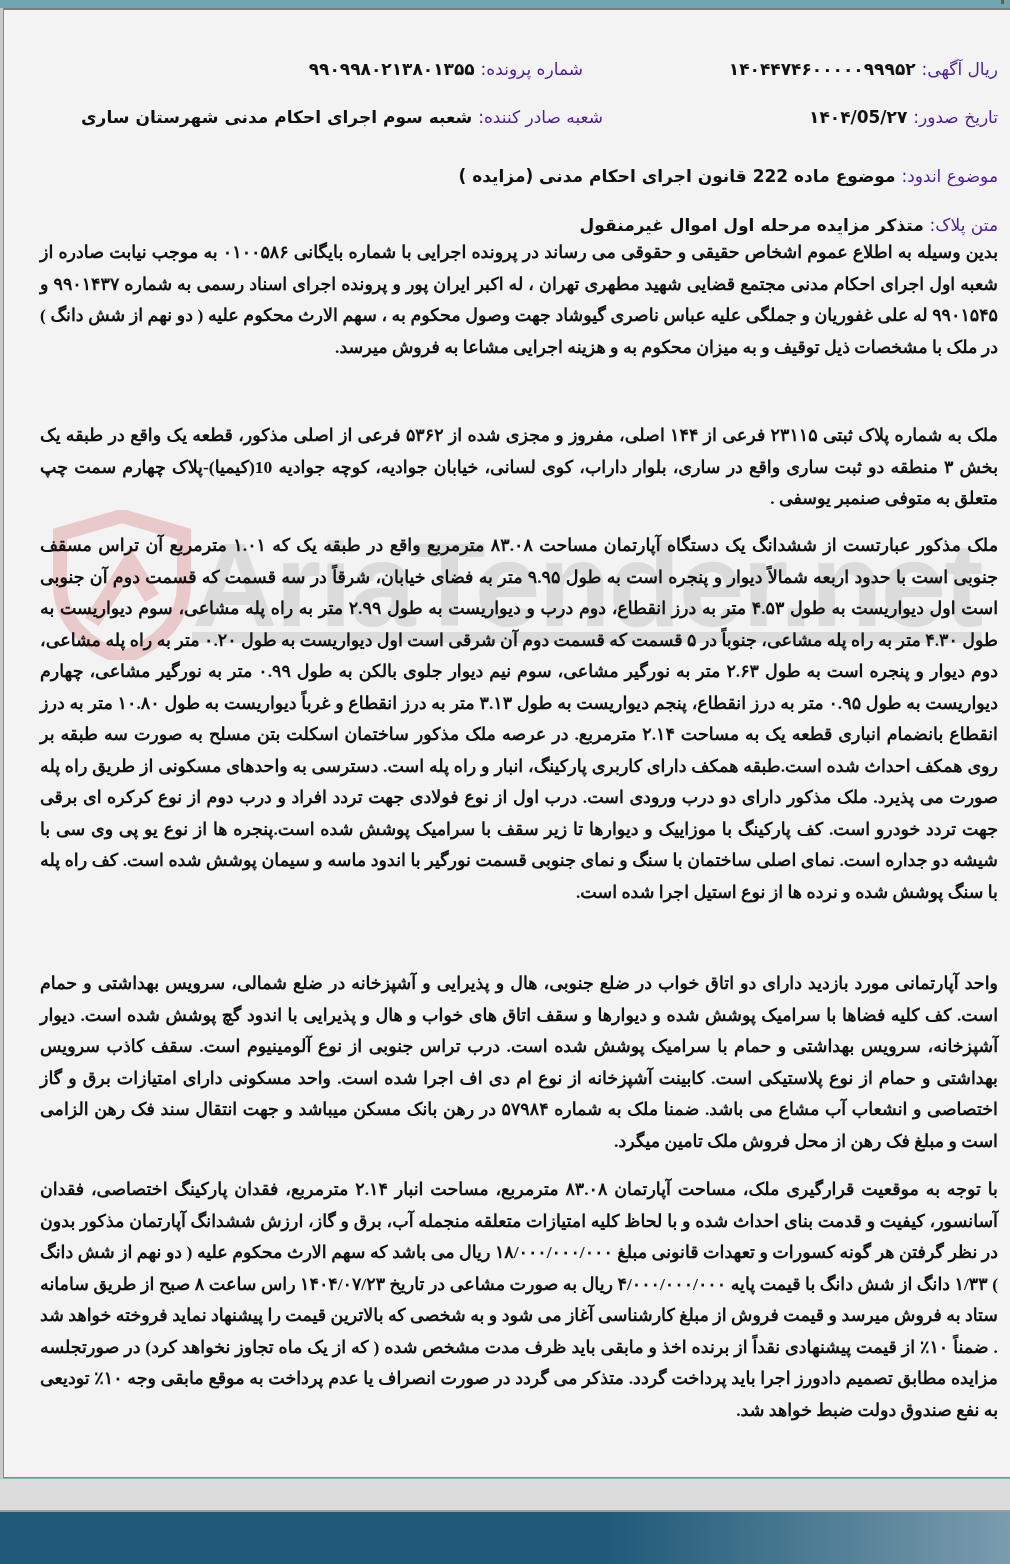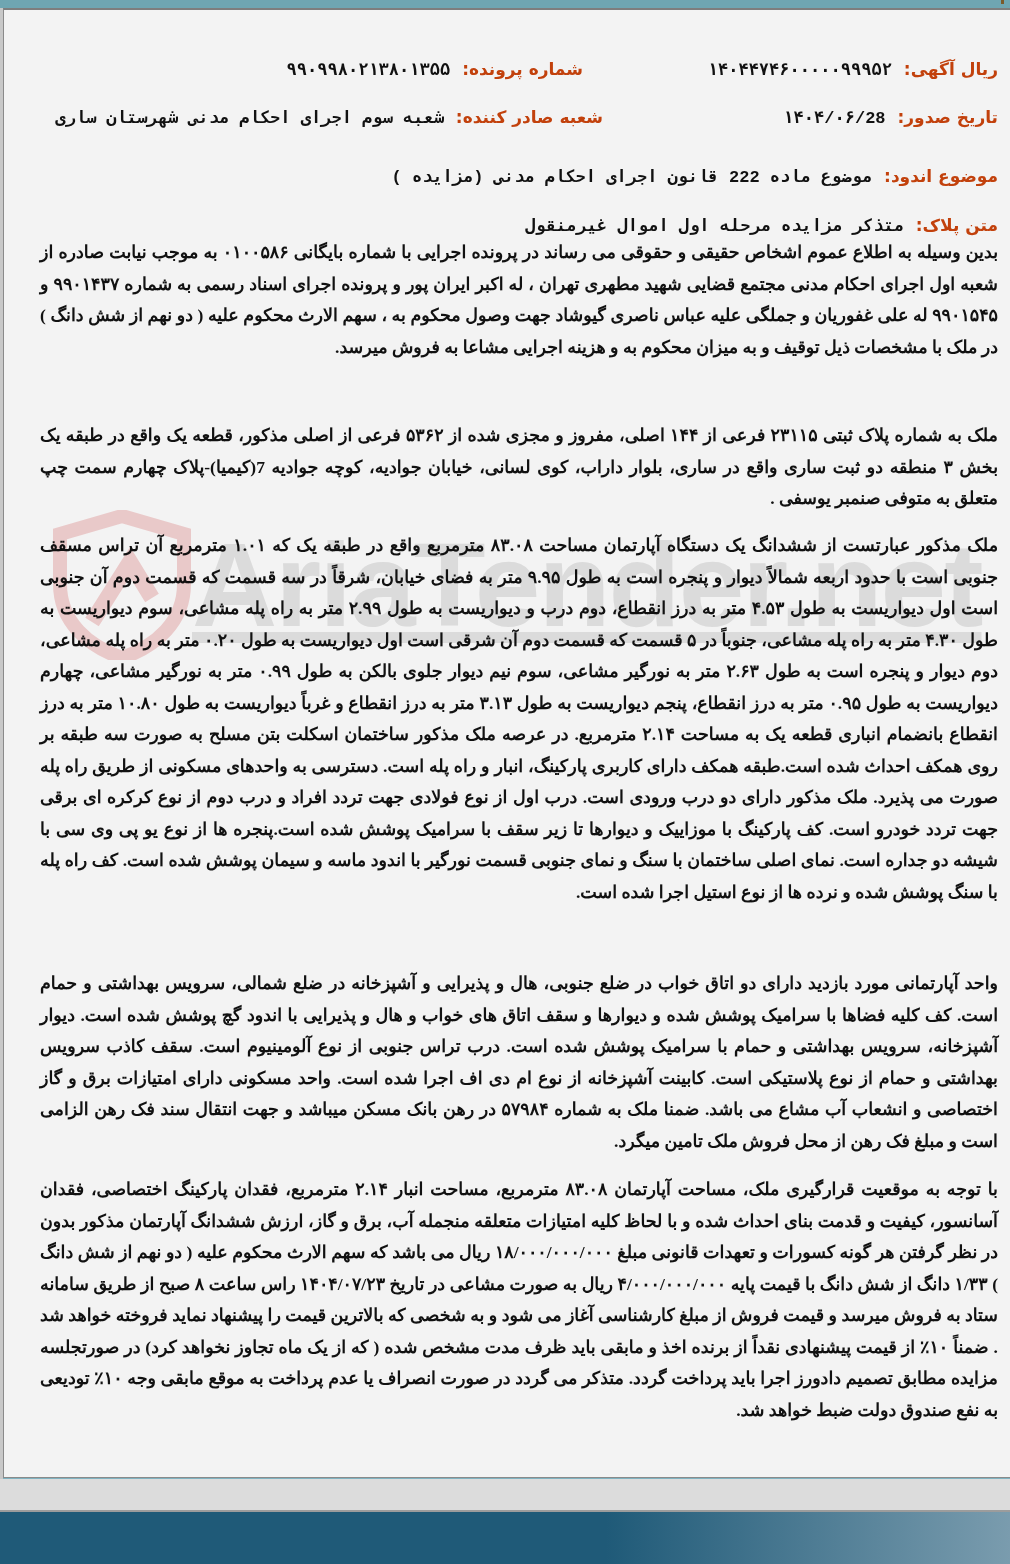--- a/index.html
+++ b/index.html
@@ -67,28 +67,26 @@
     .meta-row {
       position: absolute;
       right: 0;
       height: 30px;
       line-height: 30px;
       white-space: nowrap;
       font-size: 17px;
       font-weight: bold;
     }
     .lbl {
-      color: #c2410c;
-      font-weight: bold;
-      margin-left: 6px;
+      color: #4c1d95;
+      font-weight: normal;
     }
     .val {
       color: #111;
       font-weight: bold;
-      font-family: Liberation Mono, monospace;
     }
     .para {
       position: absolute;
       right: 0;
       width: 958px;
       font-size: 17.5px;
       font-weight: bold;
       line-height: 31.5px;
       text-align: justify;
       text-align-last: right;
@@ -138,39 +136,39 @@
       <span class="lbl">ریال آگهی:</span>
       <span class="val">۱۴۰۴۴۷۴۶۰۰۰۰۰۹۹۹۵۲</span>
     </div>
     <div class="meta-row" style="top:34px; right:415px;">
       <span class="lbl">شماره پرونده:</span>
       <span class="val">۹۹۰۹۹۸۰۲۱۳۸۰۱۳۵۵</span>
     </div>
 
     <div class="meta-row" style="top:82px;">
       <span class="lbl">تاریخ صدور:</span>
-      <span class="val">۱۴۰۴/۰۶/28</span>
+      <span class="val">۱۴۰۴/05/۲۷</span>
     </div>
     <div class="meta-row" style="top:82px; right:395px;">
       <span class="lbl">شعبه صادر کننده:</span>
       <span class="val">شعبه سوم اجرای احکام مدنی شهرستان ساری</span>
     </div>
 
     <div class="meta-row" style="top:141px;">
       <span class="lbl">موضوع اندود:</span>
       <span class="val">موضوع ماده 222 قانون اجرای احکام مدنی (مزایده )</span>
     </div>
 
     <div class="meta-row" style="top:190px;">
       <span class="lbl">متن پلاک:</span>
       <span class="val">متذکر مزایده مرحله اول اموال غیرمنقول</span>
     </div>
 
     <p class="para" style="top:217px; margin:0;">بدین وسیله به اطلاع عموم اشخاص حقیقی و حقوقی می رساند در پرونده اجرایی با شماره بایگانی ۰۱۰۰۵۸۶ به موجب نیابت صادره از شعبه اول اجرای احکام مدنی مجتمع قضایی شهید مطهری تهران ، له اکبر ایران پور و پرونده اجرای اسناد رسمی به شماره ۹۹۰۱۴۳۷ و ۹۹۰۱۵۴۵ له علی غفوریان و جملگی علیه عباس ناصری گیوشاد جهت وصول محکوم به ، سهم الارث محکوم علیه ( دو نهم از شش دانگ ) در ملک با مشخصات ذیل توقیف و به میزان محکوم به و هزینه اجرایی مشاعا به فروش میرسد.</p>
-    <p class="para" style="top:400px; margin:0;">ملک به شماره پلاک ثبتی ۲۳۱۱۵ فرعی از ۱۴۴ اصلی، مفروز و مجزی شده از ۵۳۶۲ فرعی از اصلی مذکور، قطعه یک واقع در طبقه یک بخش ۳ منطقه دو ثبت ساری واقع در ساری، بلوار داراب، کوی لسانی، خیابان جوادیه، کوچه جوادیه 7(کیمیا)-پلاک چهارم سمت چپ متعلق به متوفی صنمبر یوسفی .</p>
+    <p class="para" style="top:400px; margin:0;">ملک به شماره پلاک ثبتی ۲۳۱۱۵ فرعی از ۱۴۴ اصلی، مفروز و مجزی شده از ۵۳۶۲ فرعی از اصلی مذکور، قطعه یک واقع در طبقه یک بخش ۳ منطقه دو ثبت ساری واقع در ساری، بلوار داراب، کوی لسانی، خیابان جوادیه، کوچه جوادیه 10(کیمیا)-پلاک چهارم سمت چپ متعلق به متوفی صنمبر یوسفی .</p>
     <p class="para" style="top:510px; margin:0;">ملک مذکور عبارتست از ششدانگ یک دستگاه آپارتمان مساحت ۸۳.۰۸ مترمربع واقع در طبقه یک که ۱.۰۱ مترمربع آن تراس مسقف جنوبی است با حدود اربعه شمالاً دیوار و پنجره است به طول ۹.۹۵ متر به فضای خیابان، شرقاً در سه قسمت که قسمت دوم آن جنوبی است اول دیواریست به طول ۴.۵۳ متر به درز انقطاع، دوم درب و دیواریست به طول ۲.۹۹ متر به راه پله مشاعی، سوم دیواریست به طول ۴.۳۰ متر به راه پله مشاعی، جنوباً در ۵ قسمت که قسمت دوم آن شرقی است اول دیواریست به طول ۰.۲۰ متر به راه پله مشاعی، دوم دیوار و پنجره است به طول ۲.۶۳ متر به نورگیر مشاعی، سوم نیم دیوار جلوی بالکن به طول ۰.۹۹ متر به نورگیر مشاعی، چهارم دیواریست به طول ۰.۹۵ متر به درز انقطاع، پنجم دیواریست به طول ۳.۱۳ متر به درز انقطاع و غرباً دیواریست به طول ۱۰.۸۰ متر به درز انقطاع بانضمام انباری قطعه یک به مساحت ۲.۱۴ مترمربع. در عرصه ملک مذکور ساختمان اسکلت بتن مسلح به صورت سه طبقه بر روی همکف احداث شده است.طبقه همکف دارای کاربری پارکینگ، انبار و راه پله است. دسترسی به واحدهای مسکونی از طریق راه پله صورت می پذیرد. ملک مذکور دارای دو درب ورودی است. درب اول از نوع فولادی جهت تردد افراد و درب دوم از نوع کرکره ای برقی جهت تردد خودرو است. کف پارکینگ با موزاییک و دیوارها تا زیر سقف با سرامیک پوشش شده است.پنجره ها از نوع یو پی وی سی با شیشه دو جداره است. نمای اصلی ساختمان با سنگ و نمای جنوبی قسمت نورگیر با اندود ماسه و سیمان پوشش شده است. کف راه پله با سنگ پوشش شده و نرده ها از نوع استیل اجرا شده است.</p>
     <p class="para" style="top:948px; margin:0;">واحد آپارتمانی مورد بازدید دارای دو اتاق خواب در ضلع جنوبی، هال و پذیرایی و آشپزخانه در ضلع شمالی، سرویس بهداشتی و حمام است. کف کلیه فضاها با سرامیک پوشش شده و دیوارها و سقف اتاق های خواب و هال و پذیرایی با اندود گچ پوشش شده است. دیوار آشپزخانه، سرویس بهداشتی و حمام با سرامیک پوشش شده است. درب تراس جنوبی از نوع آلومینیوم است. سقف کاذب سرویس بهداشتی و حمام از نوع پلاستیکی است. کابینت آشپزخانه از نوع ام دی اف اجرا شده است. واحد مسکونی دارای امتیازات برق و گاز اختصاصی و انشعاب آب مشاع می باشد. ضمنا ملک به شماره ۵۷۹۸۴ در رهن بانک مسکن میباشد و جهت انتقال سند فک رهن الزامی است و مبلغ فک رهن از محل فروش ملک تامین میگرد.</p>
     <p class="para" style="top:1154px; margin:0;">با توجه به موقعیت قرارگیری ملک، مساحت آپارتمان ۸۳.۰۸ مترمربع، مساحت انبار ۲.۱۴ مترمربع، فقدان پارکینگ اختصاصی، فقدان آسانسور، کیفیت و قدمت بنای احداث شده و با لحاظ کلیه امتیازات متعلقه منجمله آب، برق و گاز، ارزش ششدانگ آپارتمان مذکور بدون در نظر گرفتن هر گونه کسورات و تعهدات قانونی مبلغ ۱۸/۰۰۰/۰۰۰/۰۰۰ ریال می باشد که سهم الارث محکوم علیه ( دو نهم از شش دانگ ) ۱/۳۳ دانگ از شش دانگ با قیمت پایه ۴/۰۰۰/۰۰۰/۰۰۰ ریال به صورت مشاعی در تاریخ ۱۴۰۴/۰۷/۲۳ راس ساعت ۸ صبح از طریق سامانه ستاد به فروش میرسد و قیمت فروش از مبلغ کارشناسی آغاز می شود و به شخصی که بالاترین قیمت را پیشنهاد نماید فروخته خواهد شد . ضمناً ۱۰٪ از قیمت پیشنهادی نقداً از برنده اخذ و مابقی باید ظرف مدت مشخص شده ( که از یک ماه تجاوز نخواهد کرد) در صورتجلسه مزایده مطابق تصمیم دادورز اجرا باید پرداخت گردد. متذکر می گردد در صورت انصراف یا عدم پرداخت به موقع مابقی وجه ۱۰٪ تودیعی به نفع صندوق دولت ضبط خواهد شد.</p>
 
   </div>
 </div>
 
 <div class="footer-gray"></div>
 <div class="taskbar"></div>
 

